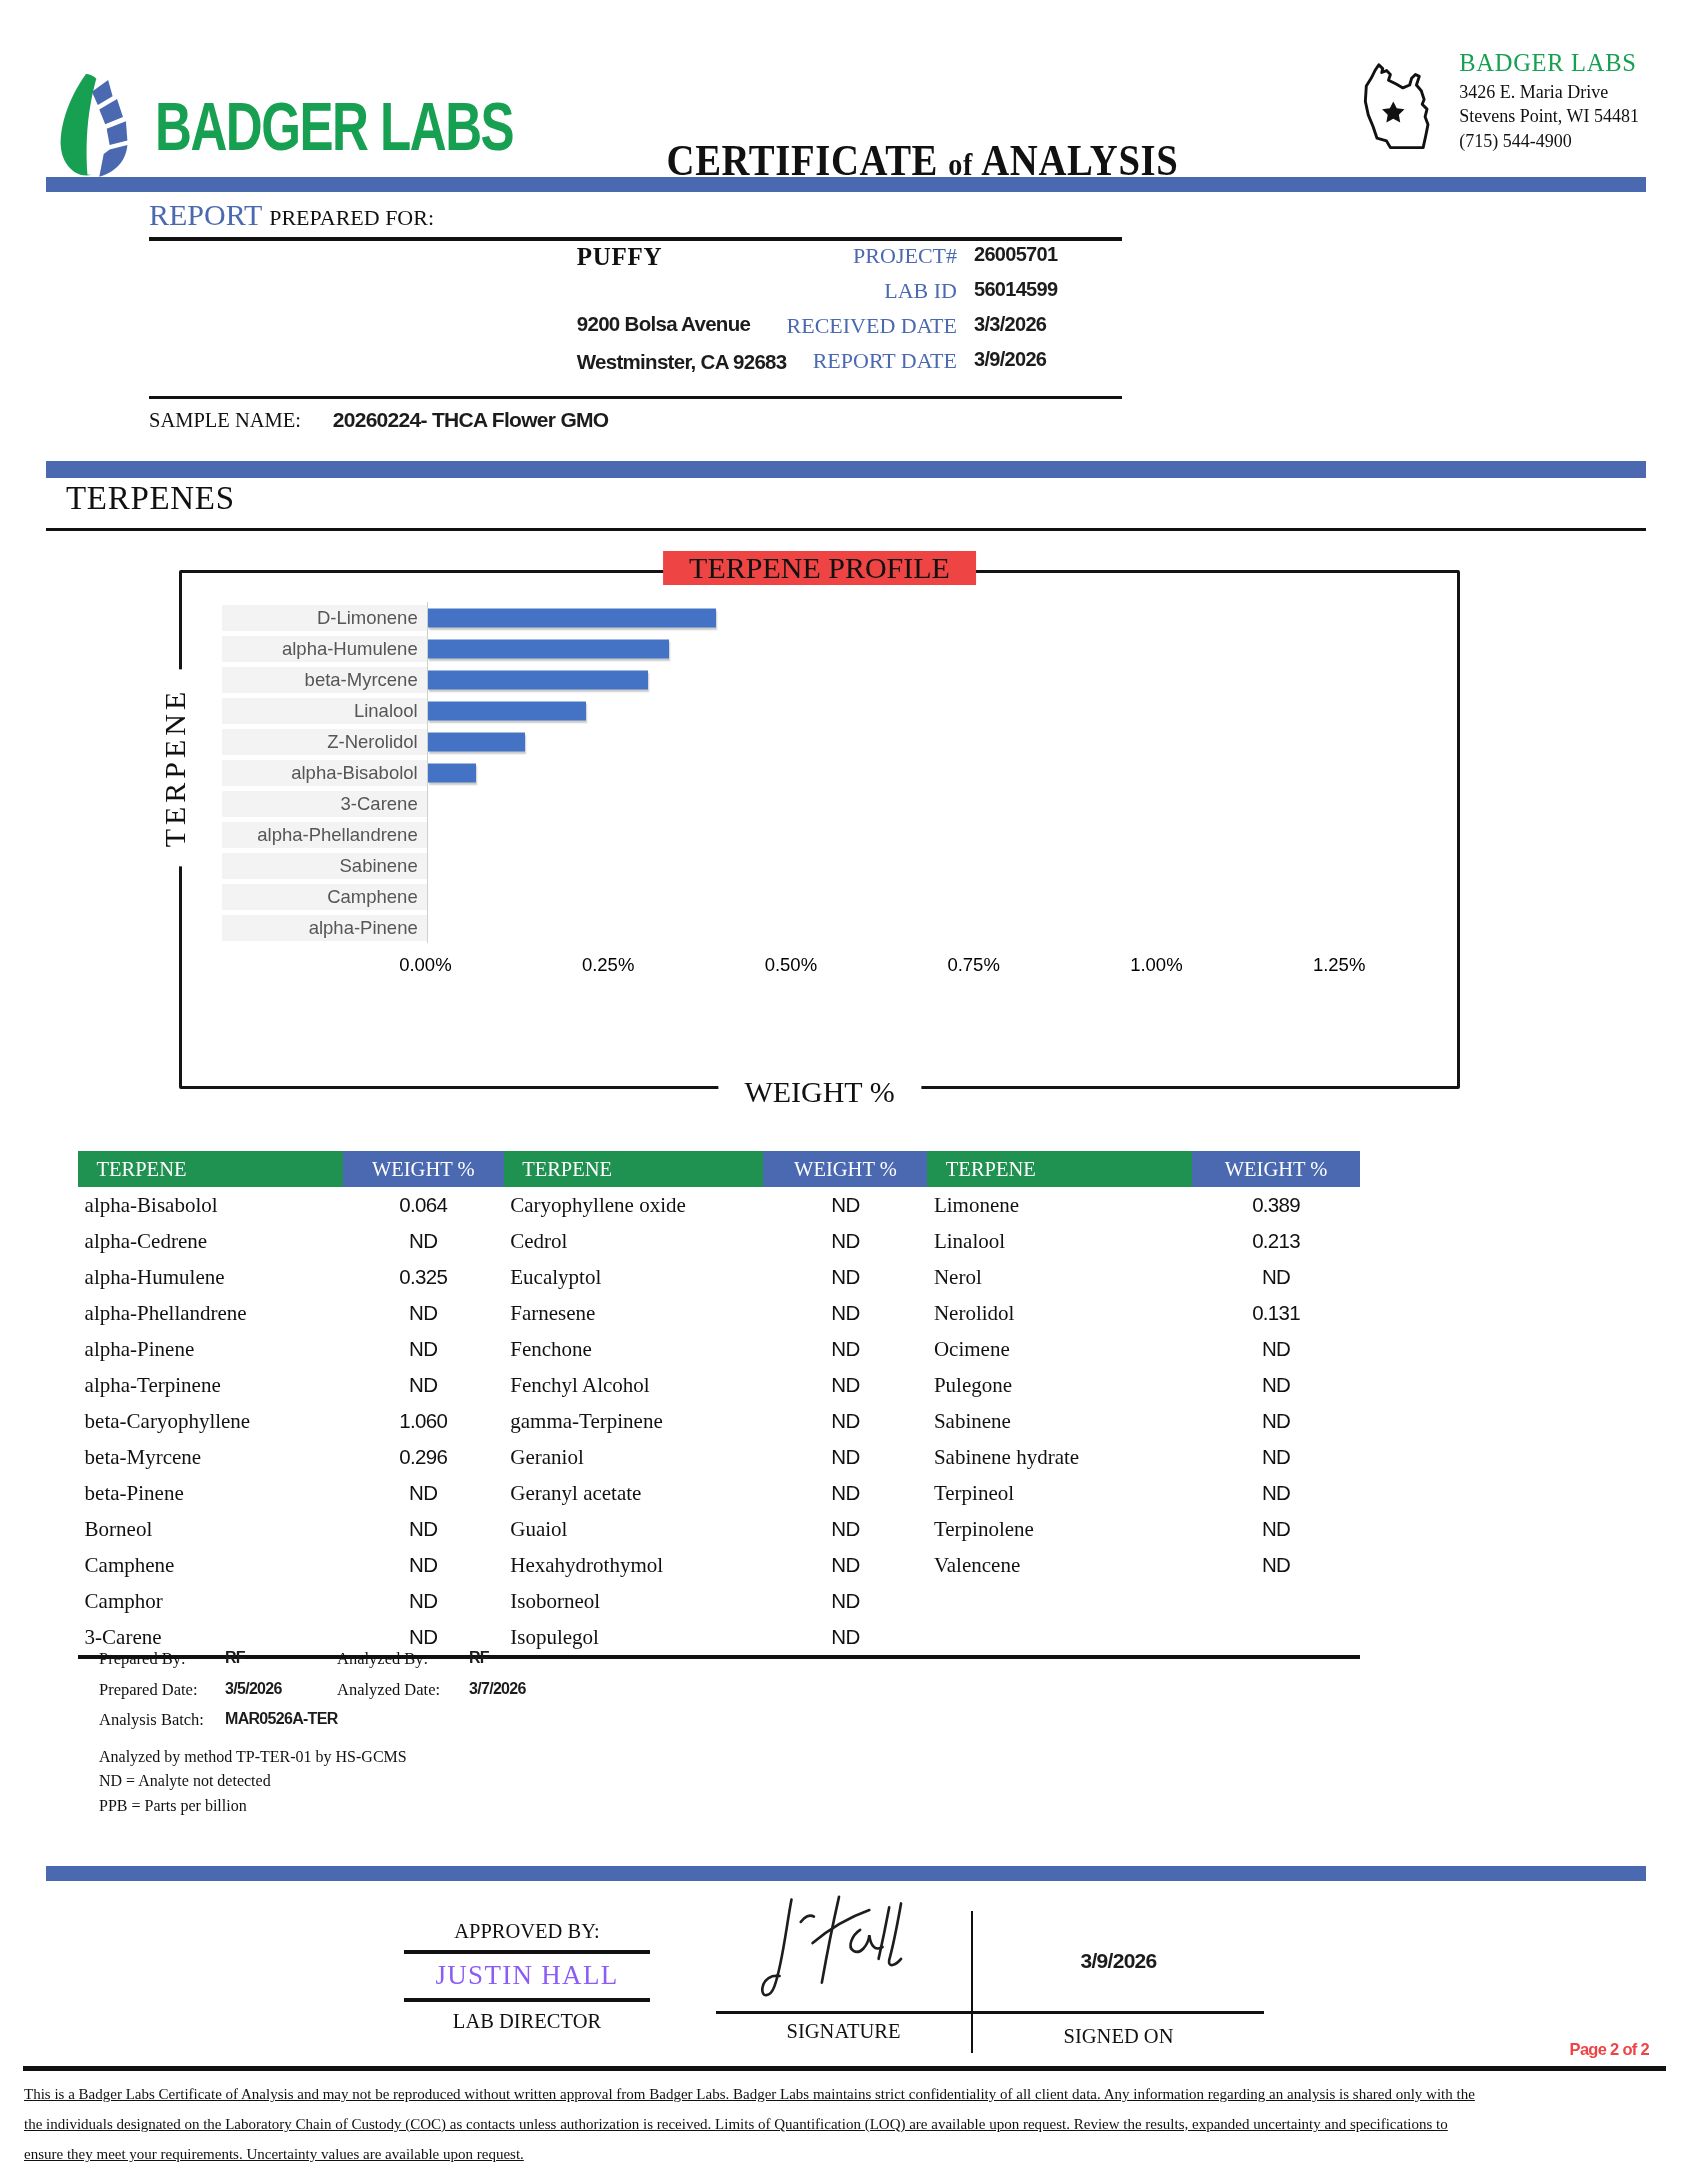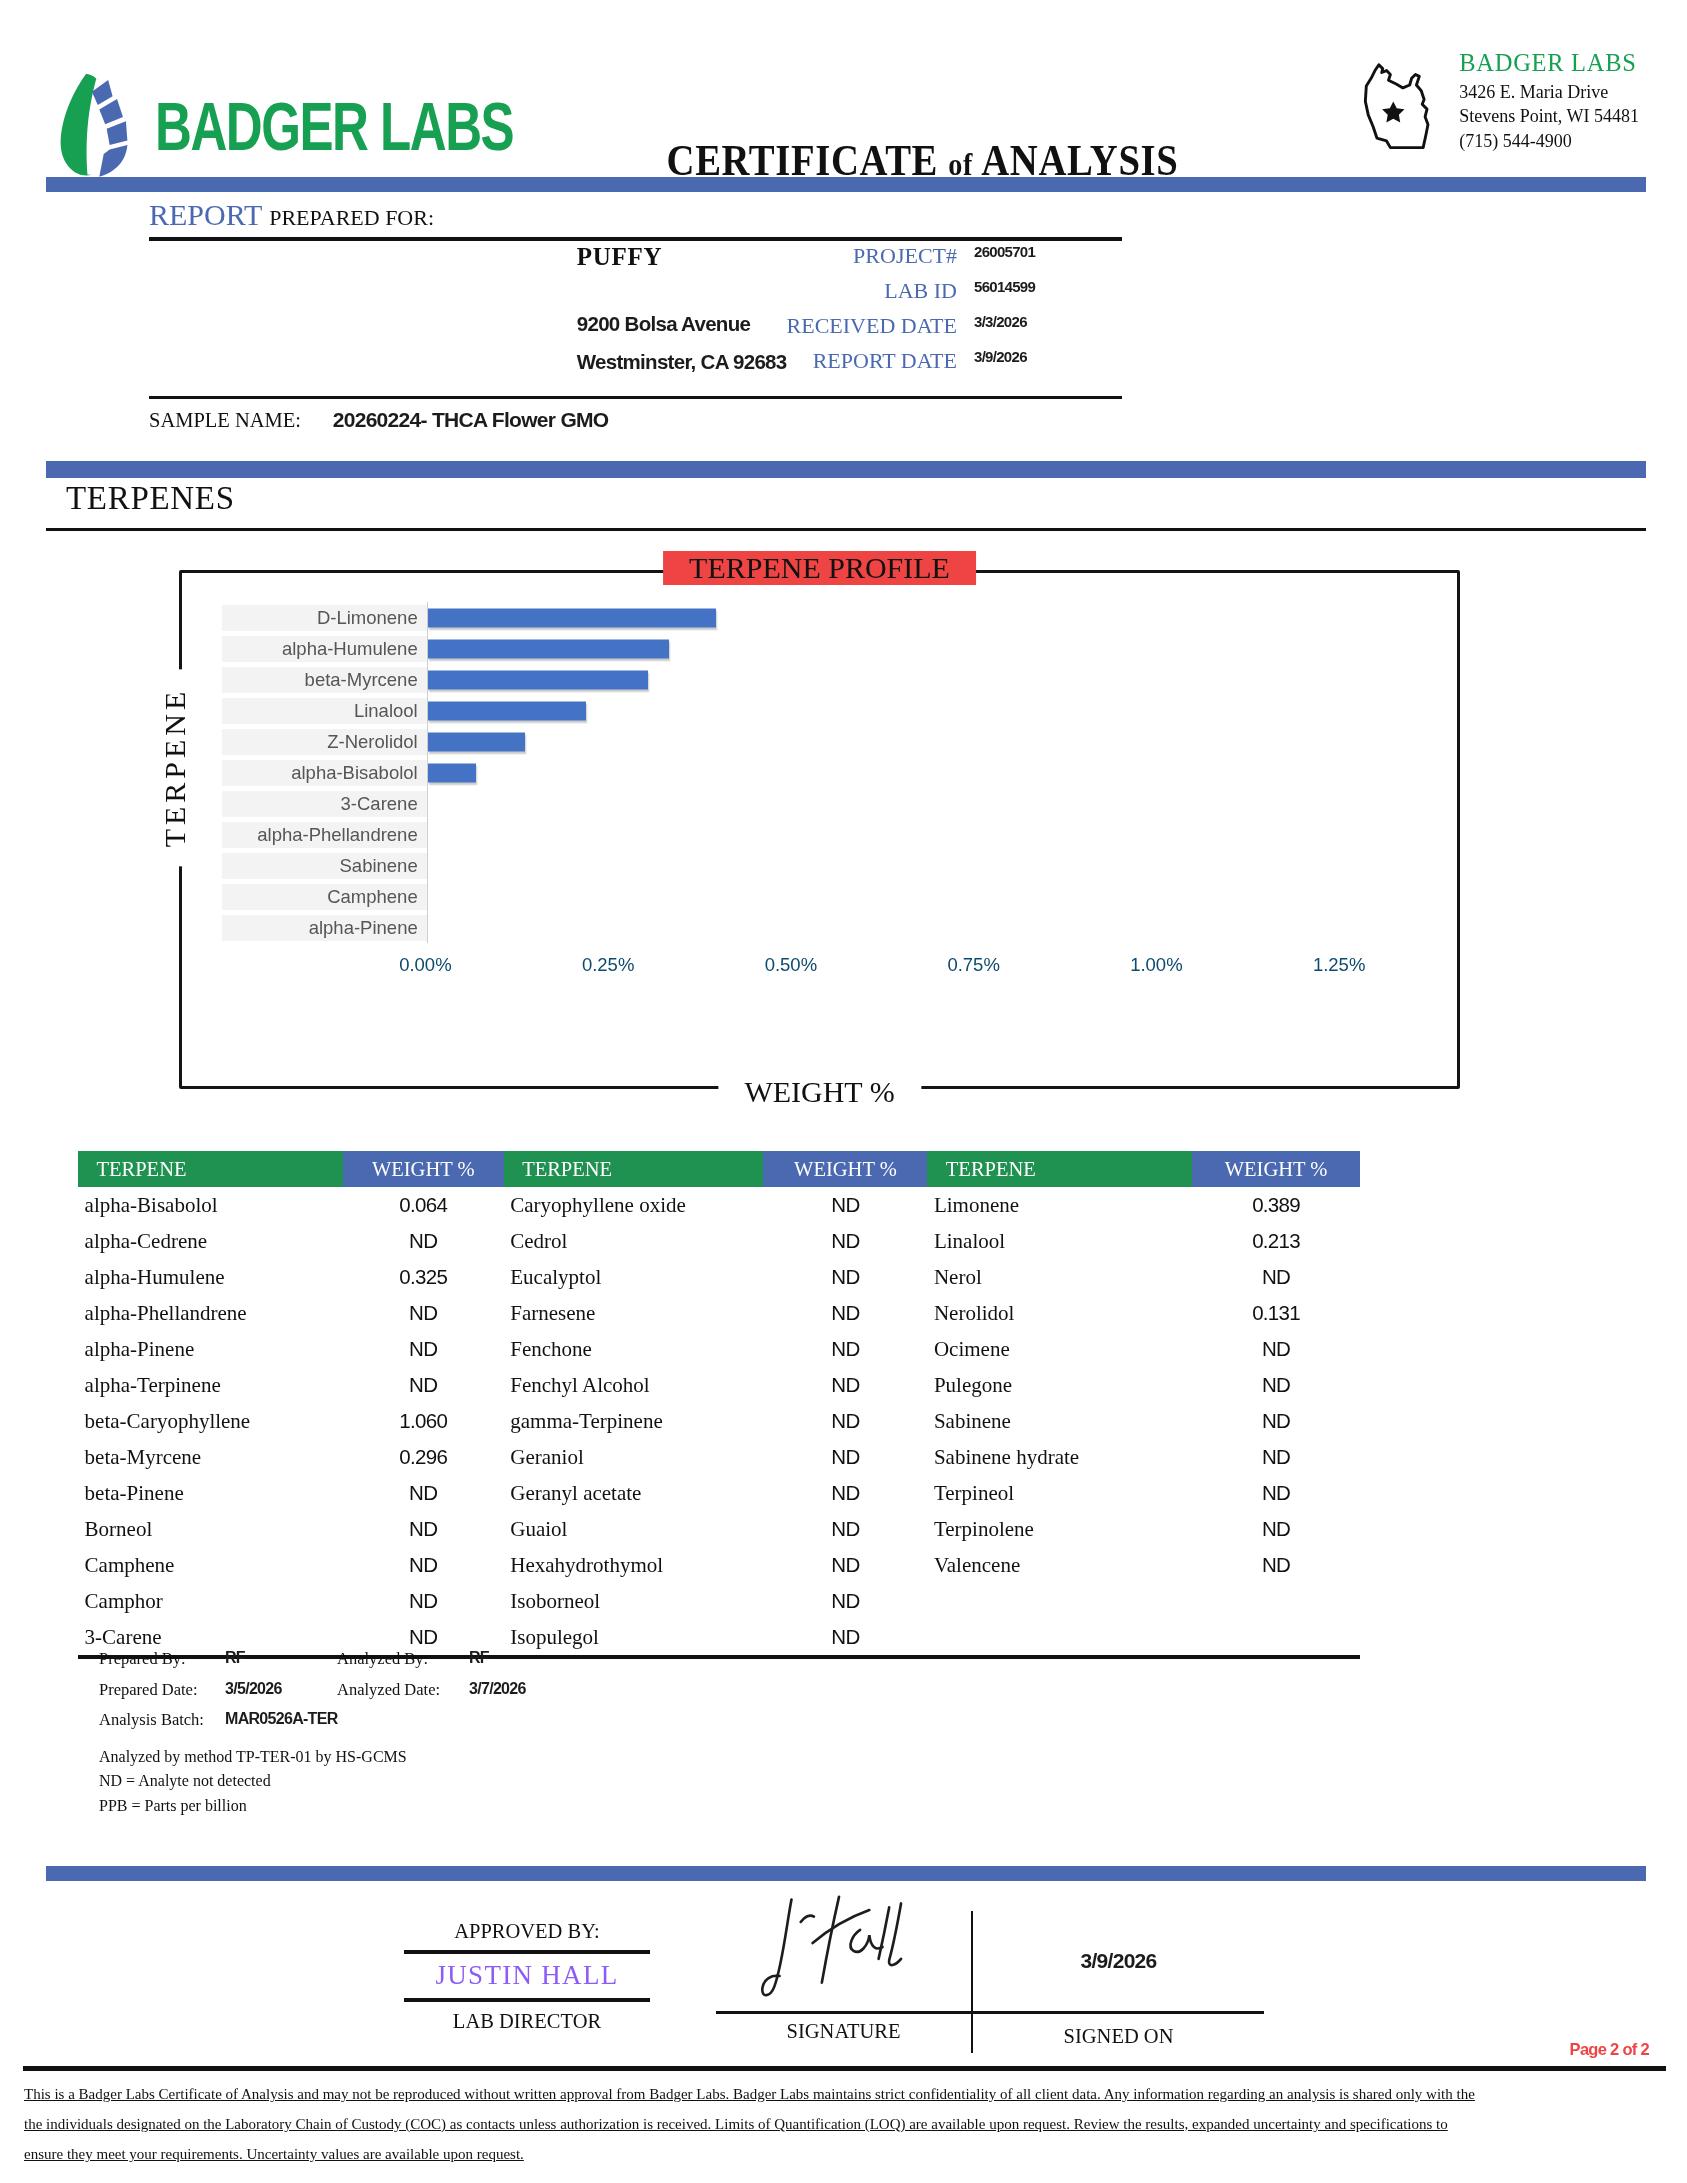--- a/index.html
+++ b/index.html
@@ -31,21 +31,21 @@
   #report{position:absolute;top:198px;left:149px;width:973px;}
   .rp-title{font-size:30px;}
   .rp-title .em{color:#4a69b0;}
   .rp-title .rest{font-size:22px;color:#111;}
   .hrule{height:3.3px;background:#111;margin-top:5.3px;}
   .rp-body{display:flex;justify-content:flex-end;padding-top:2px;height:148px;}
   .client-name{font-size:25px;font-weight:700;letter-spacing:0.7px;}
   .client-addr{font-size:20.5px;margin-top:34px;line-height:38px;font-weight:700;color:#1c1c1c;}
   .meta{display:grid;grid-template-columns:auto 165px;row-gap:9.3px;align-content:start;}
   .meta-label{color:#4a69b0;font-size:22px;text-align:right;}
-  .meta-value{font-size:15px;padding-left:17px;font-weight:700;color:#1c1c1c;}
+  .meta-value{font-size:20px;padding-left:17px;font-weight:700;color:#1c1c1c;}
   .sample-row{margin-top:9.3px;font-size:20.5px;}
   .sample-value{font-size:21px;font-weight:700;margin-left:26.5px;color:#1c1c1c;}
 
   
   #terpenes-h{position:absolute;top:480px;left:66px;font-size:33px;letter-spacing:0.7px;}
   #terpenes-underline{position:absolute;top:528px;left:46px;right:41px;height:3.3px;}
 
   
   #chart-box{position:absolute;top:570px;left:179px;width:1281px;height:519px;
              border:3.3px solid #141414;border-radius:2px;box-sizing:border-box;}
@@ -56,21 +56,21 @@
   .chart-ylabel{position:absolute;left:-24px;top:38%;transform:translateY(-50%) rotate(180deg);
                writing-mode:vertical-rl;background:#fff;padding:18.5px 0;font-size:30px;letter-spacing:4px;}
   .plot{position:absolute;top:29px;left:40px;right:26.5px;bottom:79px;}
   .crow{height:31px;display:flex;align-items:center;}
   .clabel{width:205px;box-sizing:border-box;text-align:right;padding:2px 9.3px 2px 20px;
           font-family:"Liberation Sans",sans-serif;font-size:18.5px;color:#565656;background:#f3f3f3;}
   .cbarzone{flex:1;position:relative;height:100%;border-left:1.3px solid #cfcfcf;}
   .cbar{position:absolute;left:0;top:50%;transform:translateY(-50%);height:19px;background:#4472c4;
         box-shadow:1.3px 2px 1.3px rgba(110,110,110,.35);}
   .ticks{display:flex;margin-left:112px;margin-top:10.6px;}
-  .tick{width:185px;text-align:center;font-family:"Liberation Sans",sans-serif;font-size:18.5px;color:#0c4a6e;}
+  .tick{width:185px;text-align:center;font-family:"Liberation Sans",sans-serif;font-size:18.5px;color:#000000;}
 
   
   #table-wrap{position:absolute;top:1151px;left:78px;width:1282px;}
   table{width:100%;border-collapse:collapse;border-bottom:4px solid #111;}
   th{color:#fff;font-weight:400;font-size:20.5px;height:34px;}
   th.g{background:#1f9150;text-align:left;padding-left:18.5px;}
   th.b{background:#4a69b0;text-align:center;}
   td{height:34px;}
   td.name{font-size:21px;padding-left:6.6px;}
   td.val{font-family:"Liberation Sans",sans-serif;letter-spacing:-0.7px;font-size:20.5px;text-align:center;}

